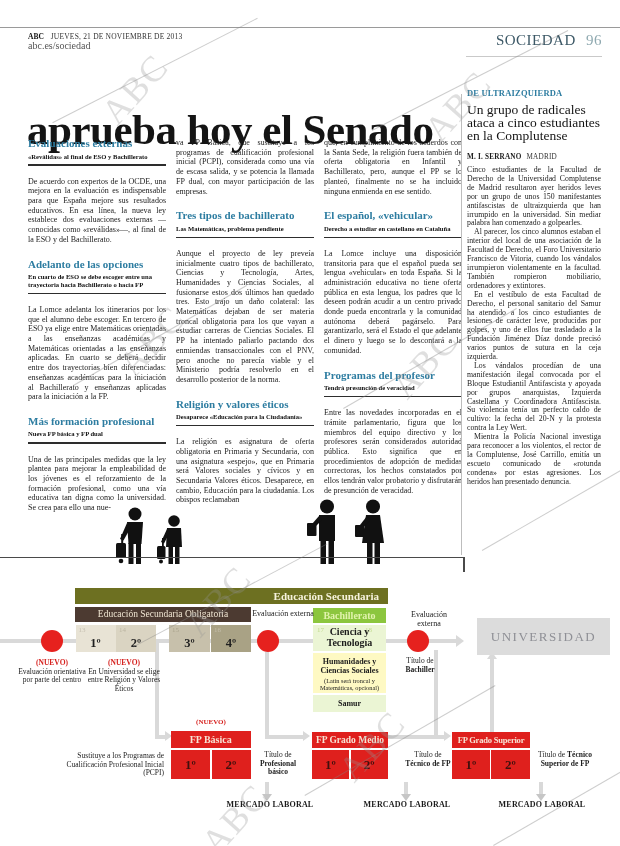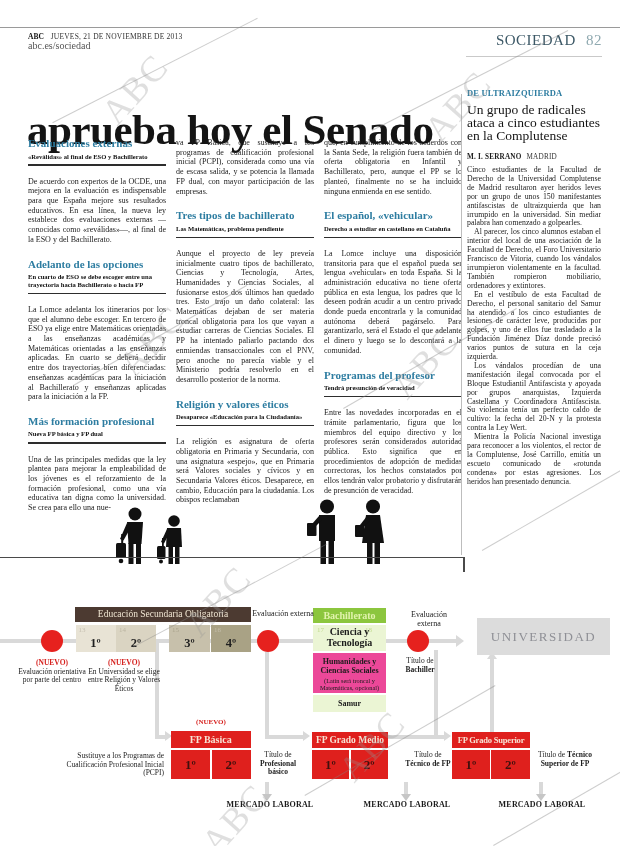--- a/index.html
+++ b/index.html
@@ -68,21 +68,21 @@
   .cell2{left:116px;width:40px;background:#dad4c2;} .cell2 .age{color:#bdb7a3;}
   .cell3{left:169px;width:41px;background:#c7c0ab;} .cell3 .age{color:#aaa38d;}
   .cell4{left:211px;width:40px;background:#a9a285;} .cell4 .age{color:#c4beaa;}
 
   .dg-bach-bar{left:313px;top:53px;width:73px;height:15px;background:#8cc63e;color:#e2f3ae;
                font-weight:700;font-size:10px;line-height:15px;text-align:center;}
   .dg-track{position:absolute;left:313px;width:73px;z-index:2;text-align:center;box-sizing:border-box;}
   .track1{top:70px;height:26px;background:#ebf5d4;}
   .track1 .ages{position:absolute;top:1px;left:4px;right:14px;display:flex;justify-content:space-between;font-size:7px;color:#c0da8e;}
   .track1 .tlabel{position:absolute;bottom:3px;left:0;right:0;font-size:10px;font-weight:700;}
-  .track2{top:98px;height:40px;background:#ec4899;padding-top:4px;}
+  .track2{top:98px;height:40px;background:#fef9c3;padding-top:4px;}
   .track2 .tlabel{font-size:8px;font-weight:700;line-height:9px;}
   .track2 .tnote{font-size:6.3px;line-height:7.3px;margin-top:2px;}
   .track3{top:140px;height:17px;background:#ebf5d4;font-size:8px;font-weight:700;line-height:17px;}
 
   .dg-circle{position:absolute;width:22px;height:22px;border-radius:50%;background:#e6211e;z-index:5;}
   .circ-left{left:41px;top:75px;}
   .circ-eso{left:257px;top:75px;}
   .circ-bach{left:407px;top:75px;}
 
   .dg-univ{left:477px;top:63px;width:133px;height:37px;background:#dcdcdc;color:#8f9096;
@@ -130,21 +130,21 @@
   <div class="masthead">
     <div class="mast-left">
       <div>
         <span class="mast-brand">ABC</span>
         <span class="mast-date">JUEVES, 21 DE NOVIEMBRE DE 2013</span>
       </div>
       <div class="mast-site">abc.es/sociedad</div>
     </div>
     <div class="section-title">
       <span>SOCIEDAD</span>
-      <span class="pagenum">82</span>
+      <span class="pagenum">96</span>
     </div>
   </div>
   <div class="section-rule"></div>
 
   <h1 class="headline">aprueba hoy el Senado</h1>
 
   <div class="main-cols">
     <div class="col">
       <section>
         <h2 class="sec-head">Evaluaciones externas</h2>
@@ -286,20 +286,21 @@
     <div class="arr-r" style="left:444px;top:176px;border-top-width:5px;border-bottom-width:5px;border-left-width:7px;"></div>
     <div class="conn" style="left:490px;top:103px;width:3.5px;height:79px;"></div>
     <div class="arr-u" style="left:487px;top:97px;"></div>
     <div class="conn" style="left:265px;top:227px;width:3.5px;height:13px;"></div>
     <div class="arr-d" style="left:262px;top:239px;"></div>
     <div class="conn" style="left:404px;top:227px;width:3.5px;height:13px;"></div>
     <div class="arr-d" style="left:401px;top:239px;"></div>
     <div class="conn" style="left:539px;top:227px;width:3.5px;height:13px;"></div>
     <div class="arr-d" style="left:536px;top:239px;"></div>
 
+    <div class="dg-bar dg-secundaria">Educación Secundaria</div>
     <div class="dg-bar dg-eso-bar">Educación Secundaria Obligatoria</div>
 
     <div class="dg-cell cell1">
       <span class="age">13</span>
       <span class="grade">1º</span>
     </div>
     <div class="dg-cell cell2">
       <span class="age">14</span>
       <span class="grade">2º</span>
     </div>

